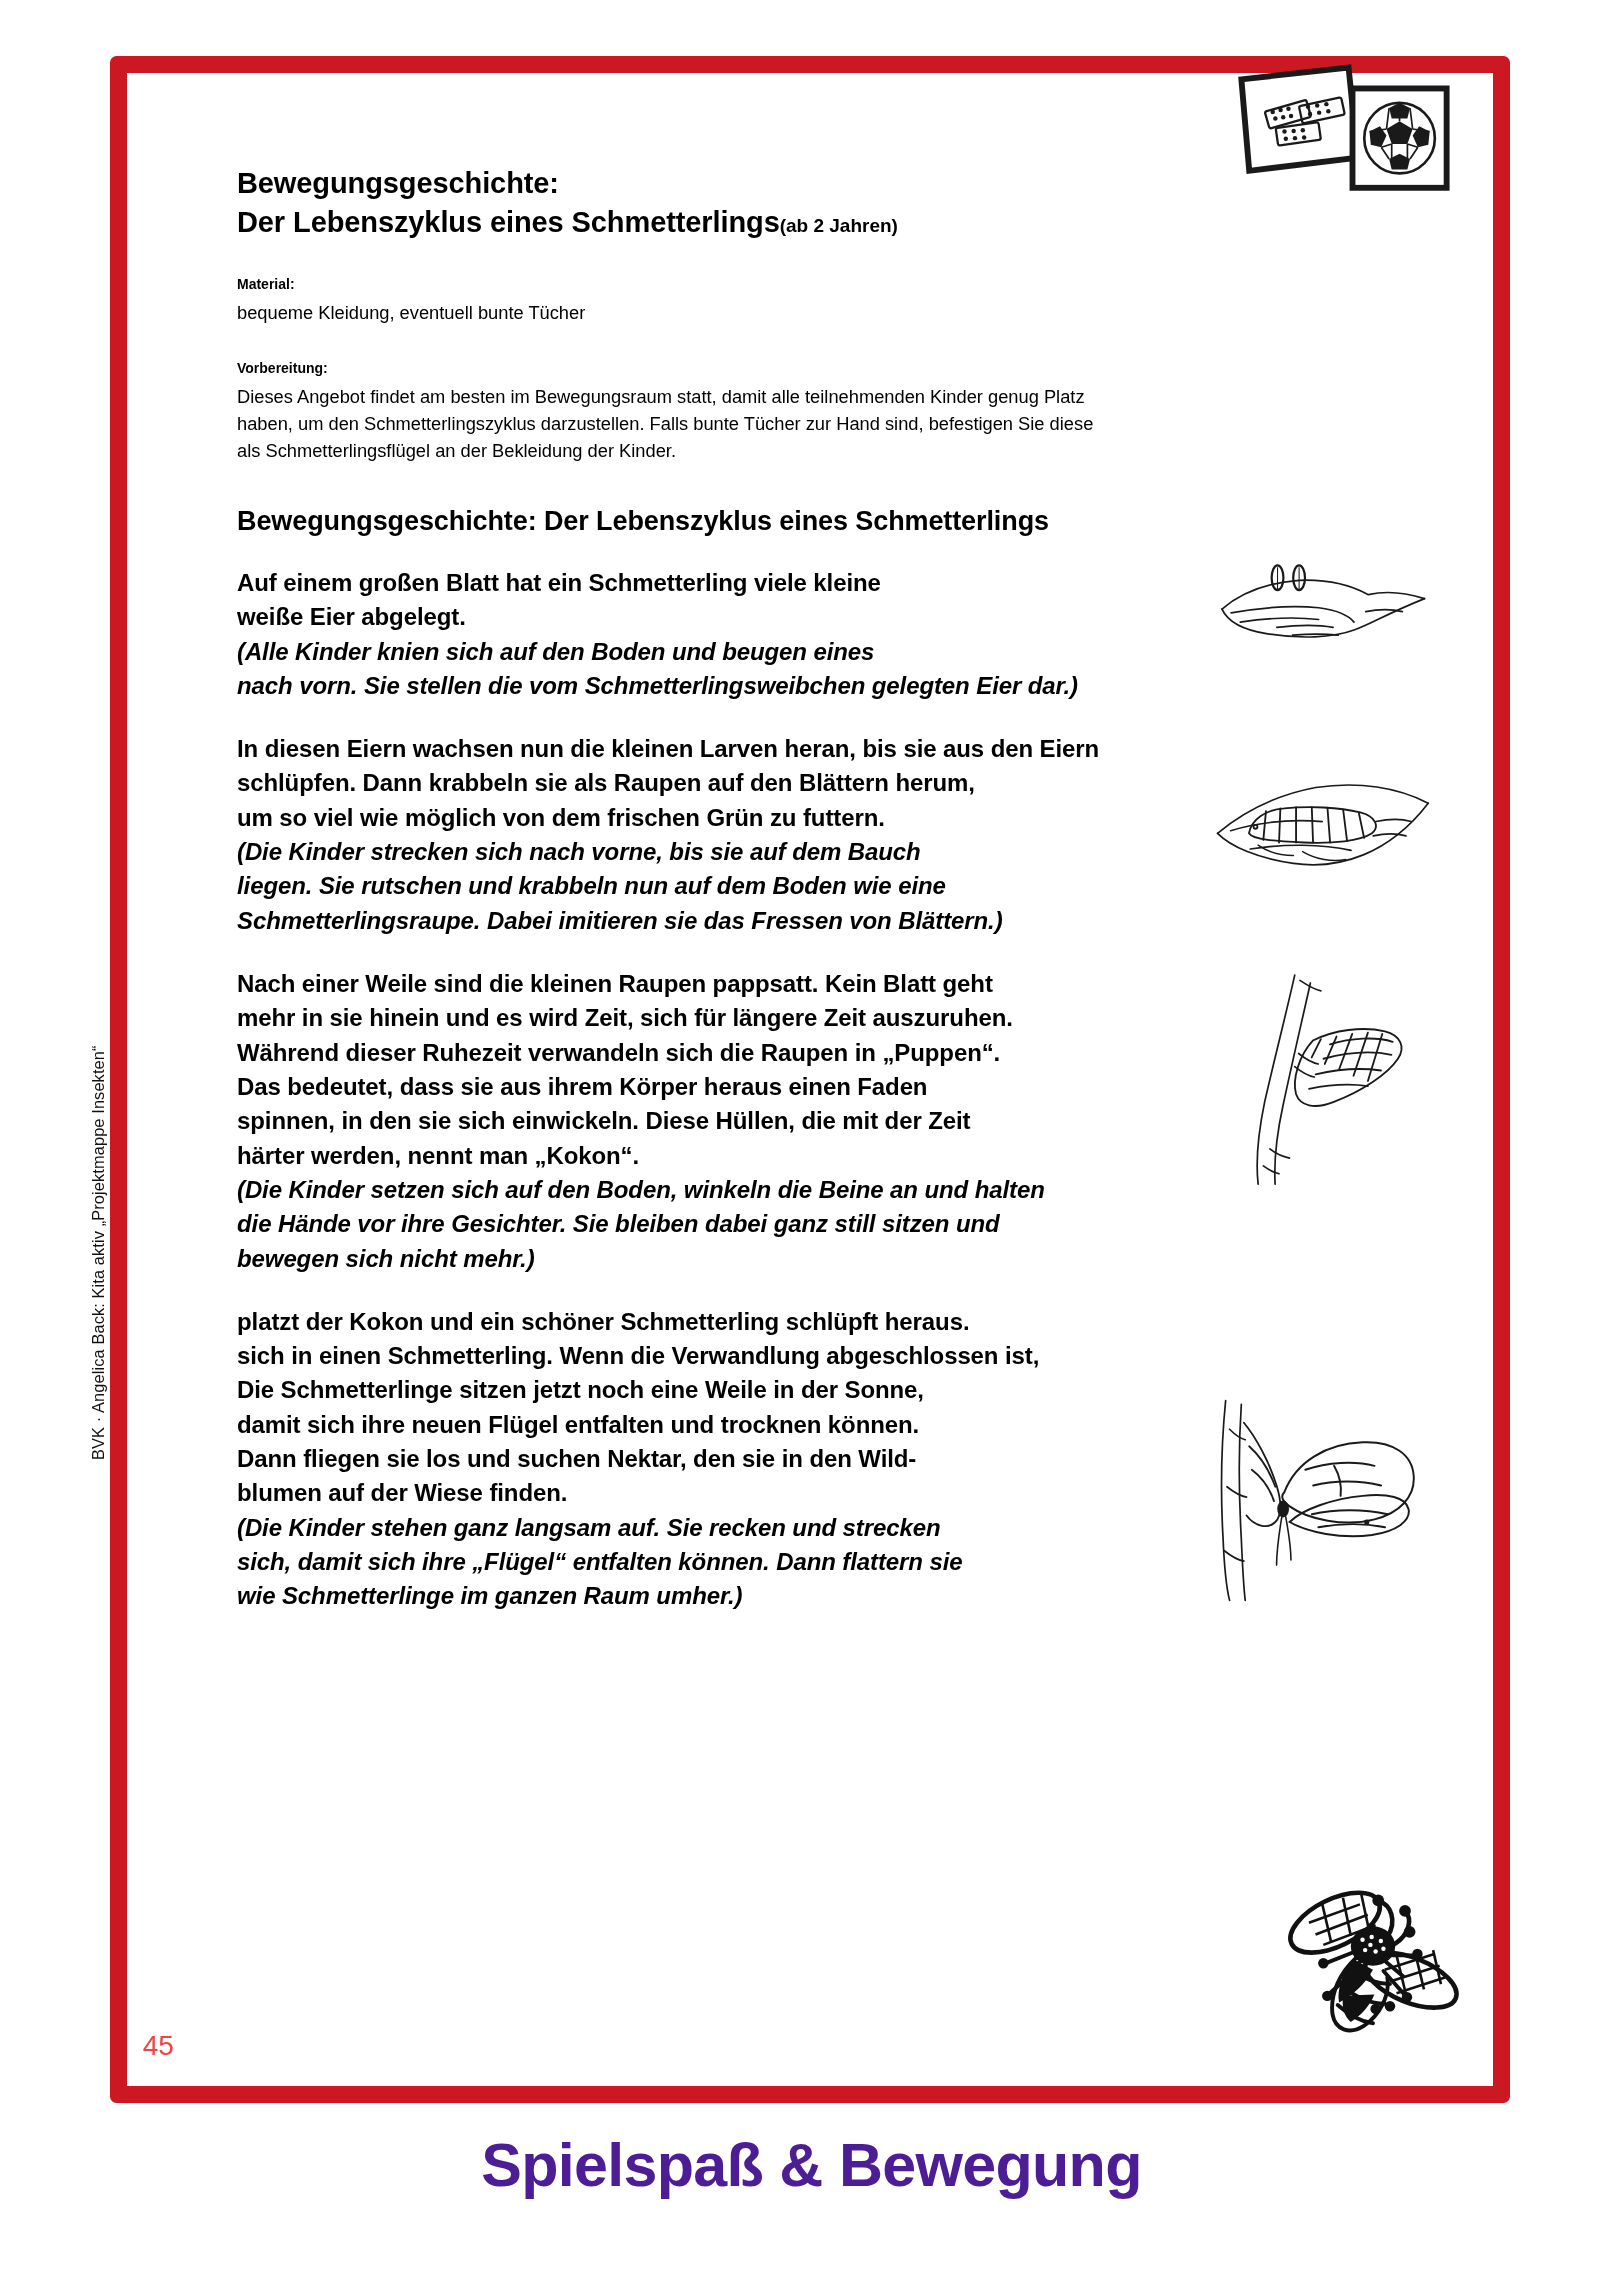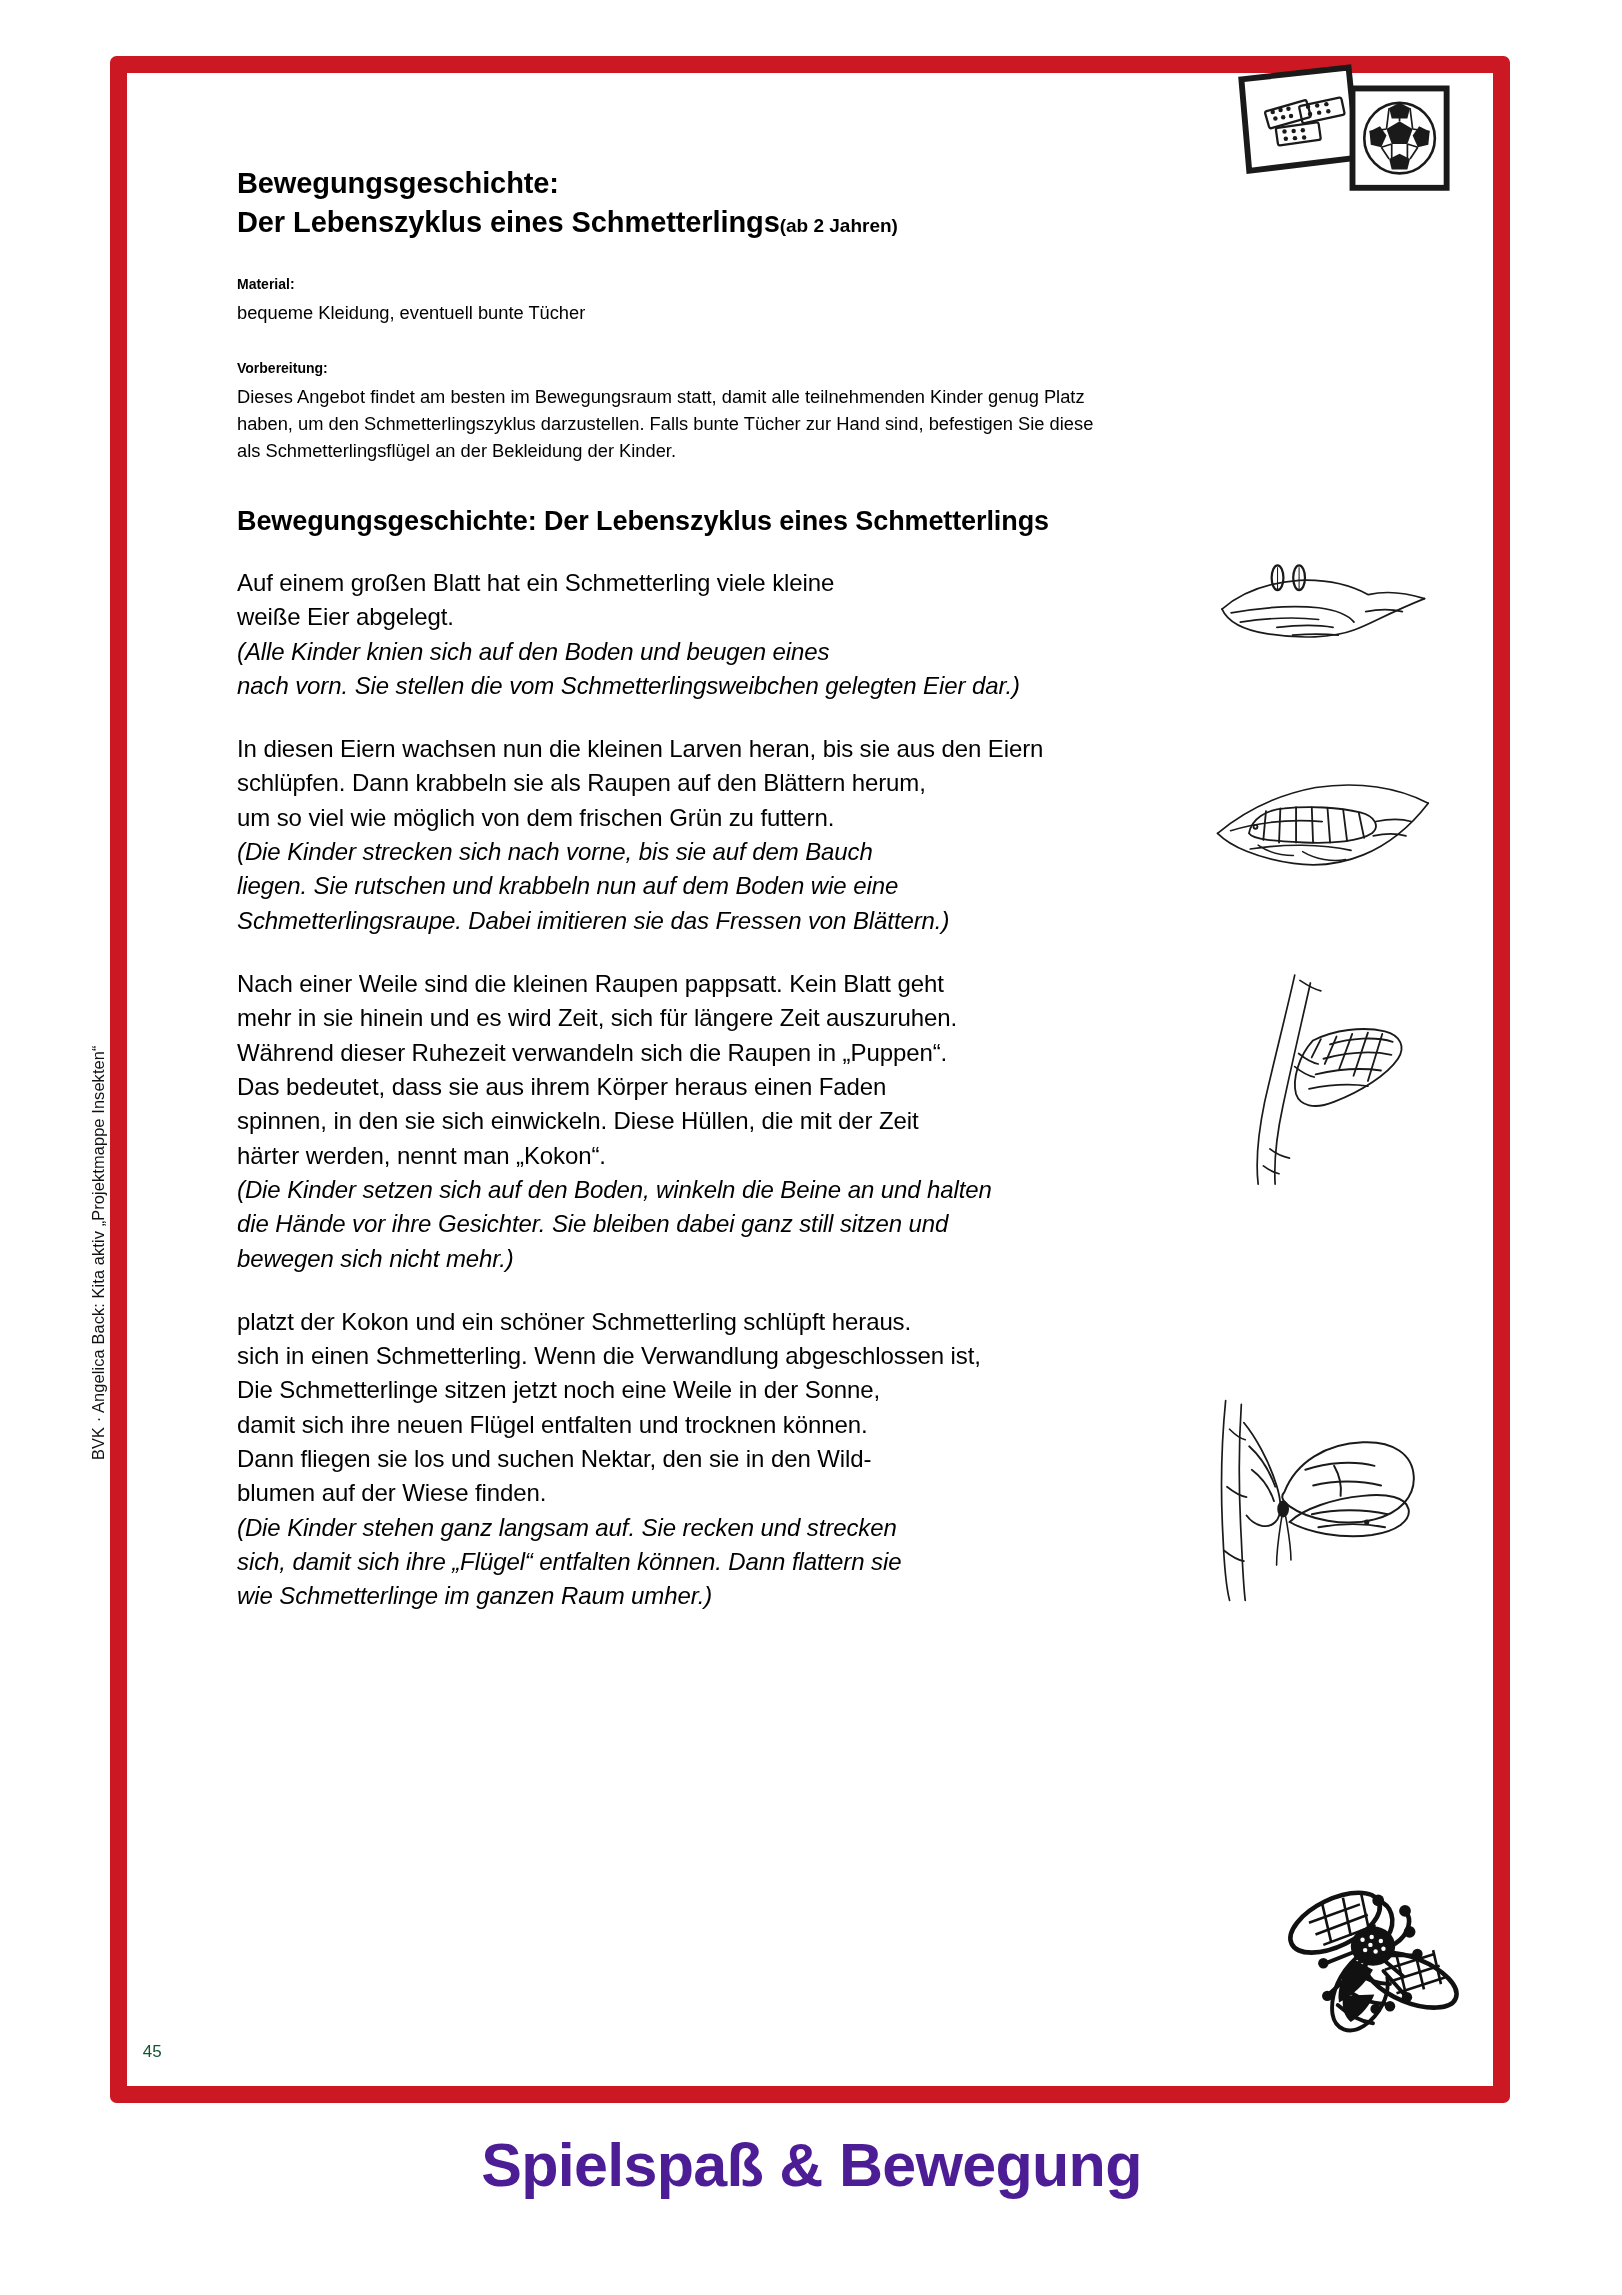--- a/index.html
+++ b/index.html
@@ -42,22 +42,22 @@
     letter-spacing: 0.1px;
     color: #111;
     white-space: nowrap;
   }
 
   
   .page-number {
     position: absolute;
     left: 15.7px;
     bottom: 23.6px;
-    font-size: 17px;
-    color: #14532d;
+    font-size: 28px;
+    color: #ef4444;
   }
 
   
   .content {
     position: absolute;
     left: 110px;
     top: 72px;
     width: 1165px;
   }
 
@@ -99,20 +99,21 @@
     margin-top: 29px;
   }
   .story-block {
     margin-bottom: 29px;
     position: relative;
   }
   .story-line {
     font-size: 24px;
     line-height: 1.43;
     letter-spacing: -0.1px;
+    font-weight: bold;
   }
   .story-line.stage {
     font-style: italic;
   }
 
   
   .illus {
     position: absolute;
   }
   .illus svg { display: block; }

